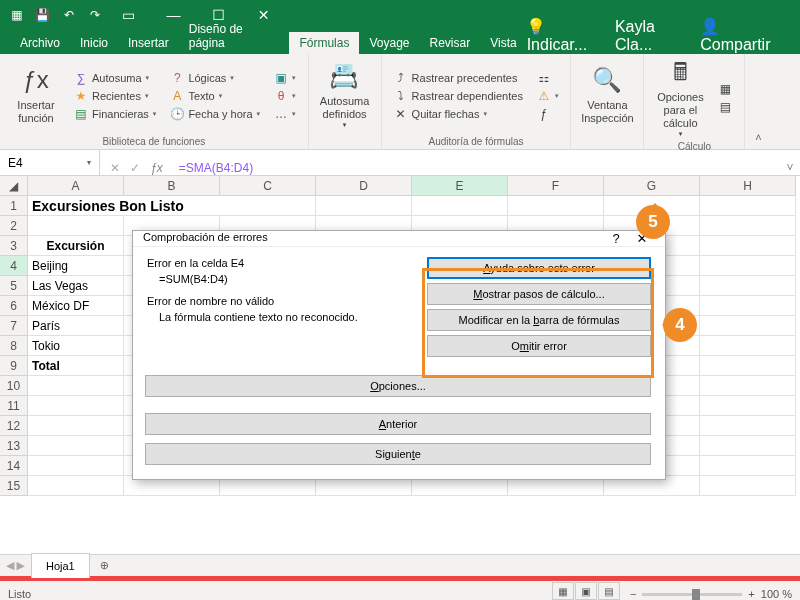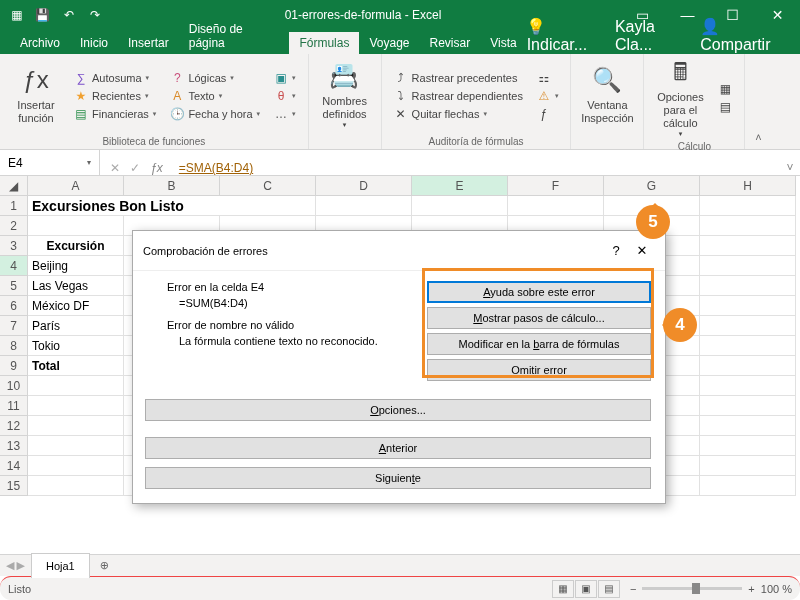--- a/index.html
+++ b/index.html
@@ -33,21 +33,21 @@
 .mini-btn .ico { width: 14px; height: 14px; display: inline-flex; align-items: center; justify-content: center; font-size: 12px; }
 .mini-btn .dd { font-size: 7px; color: #666; }
 .ribbon-collapse { width: 26px; display:flex; align-items:flex-end; justify-content:center; padding-bottom: 6px; color:#666; cursor:pointer; }
 
 
 .fbar { height: 26px; border-bottom: 1px solid #d4d4d4; display: flex; align-items: flex-end; font-size: 12px; }
 .fbar .namebox { width: 100px; border-right: 1px solid #d4d4d4; padding: 0 8px; height: 100%; display: flex; align-items: center; justify-content: space-between; }
 .fbar .namebox .dd { font-size: 8px; color: #666; }
 .fbar .fxarea { display: flex; align-items: center; gap: 10px; padding: 0 10px; color: #aaa; }
 .fbar .fxarea .fx { font-style: italic; color: #888; }
-.fbar .formula { flex: 1; padding: 0 6px; color: #a16207; text-decoration: underline; }
+.fbar .formula { flex: 1; padding: 0 6px; color: #8b5cf6; }
 .fbar .expand { width: 20px; text-align: center; color: #888; }
 
 
 .grid-wrap { position: relative; height: 378px; overflow: hidden; }
 .grid { display: grid; grid-template-columns: 28px repeat(8, 96px); font-size: 12px; }
 .colhdr, .rowhdr, .corner { background: #f3f2f1; border: 1px solid #d4d4d4; border-top: none; border-left: none; display: flex; align-items: center; justify-content: center; color: #555; height: 20px; }
 .colhdr.sel { background: #d3f0e0; }
 .rowhdr { justify-content: center; }
 .rowhdr.sel { background: #d3f0e0; }
 .cell { border-right: 1px solid #e1e1e1; border-bottom: 1px solid #e1e1e1; padding: 2px 4px; height: 20px; display: flex; align-items: center; overflow: hidden; white-space: nowrap; }
@@ -57,35 +57,35 @@
 .merged { grid-column: 2 / span 3; font-weight: bold; font-size: 14px; }
 
 
 .sheettabs { height: 22px; border-top: 1px solid #d4d4d4; display: flex; align-items: center; font-size: 11px; background: #f3f2f1; }
 .sheettabs .nav { display: flex; gap: 2px; padding: 0 6px; color: #aaa; }
 .sheettabs .tab { background: #fff; border: 1px solid #ccc; border-bottom: none; padding: 6px 14px; margin-top: -1px; }
 .sheettabs .plus { padding: 0 10px; color: #666; cursor: pointer; }
 .sheettabs .scroll { flex: 1; }
 
 
-.statusbar { height: 24px; background: #f3f2f1; border-top: 1px solid #ef4444; display: flex; align-items: center; font-size: 11px; color: #555; padding: 0 8px; gap: 10px; border-radius: 11px; }
+.statusbar { height: 24px; background: #f3f2f1; border-top: 5px solid #ef4444; display: flex; align-items: flex-end; font-size: 11px; color: #555; padding: 0 8px; gap: 10px; }
 .statusbar .spacer { flex: 1; }
 .statusbar .viewbtns { display: flex; gap: 1px; }
 .statusbar .viewbtns span { width: 22px; height: 18px; border: 1px solid #ccc; display: flex; align-items: center; justify-content: center; font-size: 10px; }
 .statusbar .zoom { display: flex; align-items: center; gap: 6px; }
 .statusbar .slider { width: 100px; height: 3px; background: #ccc; position: relative; }
 .statusbar .slider .thumb { position: absolute; left: 50%; top: -4px; width: 8px; height: 11px; background: #888; }
 
 
 .dialog { position: absolute; left: 132px; top: 230px; width: 534px; background: #fff; border: 1px solid #aaa; box-shadow: 3px 3px 10px rgba(0,0,0,0.3); font-size: 11px; z-index: 10; }
-.dialog .dtitle { height: 40px; display: flex; align-items: center; padding: 0 10px; background: #fff; border-bottom: 1px solid #eee; }
+.dialog .dtitle { height: 16px; display: flex; align-items: flex-start; padding: 0 10px; background: #fff; border-bottom: 1px solid #eee; }
 .dialog .dtitle .t { flex: 1; }
 .dialog .dtitle .help, .dialog .dtitle .close { width: 26px; text-align: center; cursor: pointer; font-size: 13px; }
 .dialog .dbody { display: flex; padding: 10px 14px; gap: 10px; }
-.dialog .leftcol { flex: 1; margin-left: 20px; }
+.dialog .leftcol { flex: 1; }
 .dialog .leftcol p { margin-bottom: 4px; }
 .dialog .leftcol .indent { padding-left: 12px; margin-bottom: 10px; }
 .dialog .rightcol { width: 224px; display: flex; flex-direction: column; gap: 4px; }
 .dialog .dbtn { border: 1px solid #adadad; background: #e1e1e1; padding: 4px 8px; cursor: pointer; text-align: center; }
 .dialog .dbtn.focus { border: 1px solid #0078d7; box-shadow: 0 0 0 1px #0078d7 inset; }
 .dialog .dfooter { display: flex; padding: 8px 14px 14px 12px; gap: 8px; flex-direction: column; }
 .dialog .dfooter .spacer { flex: 1; }
 .dialog .dfooter .dbtn { min-width: 72px; }
 .dialog .opt { display: inline-block; }
 
@@ -100,21 +100,20 @@
 </head>
 <body>
 
 <div class="titlebar">
   <div class="left">
     <span class="tb-btn">▦</span>
     <span class="tb-btn">💾</span>
     <span class="tb-btn">↶</span>
     <span class="tb-btn">↷</span>
   </div>
-  <div class="center">01-errores-de-formula - Excel</div>
   <div class="right">
     <span class="tb-btn">▭</span>
     <span class="tb-btn">—</span>
     <span class="tb-btn">☐</span>
     <span class="tb-btn close">✕</span>
   </div>
 </div>
 
 <div class="menutabs">
   <span class="tab">Archivo</span>
@@ -188,21 +187,21 @@
             <span class="dd">▾</span>
           </div>
       </div>
     </div>
     <div class="label">Biblioteca de funciones</div>
   </div>
   <div class="ribbon-group">
     <div class="body">
       <div class="big-btn">
         <span class="ico">📇</span>
-        <span>Nombres definidos</span>
+        <span>Autosuma definidos</span>
           <span class="dd" style="font-size:7px">▾</span>
       </div>
     </div>
     <div class="label">&nbsp;</div>
   </div>
   <div class="ribbon-group">
     <div class="body">
       <div class="mini-stack">
         <div class="mini-btn">
             <span class="ico">⤴</span>

